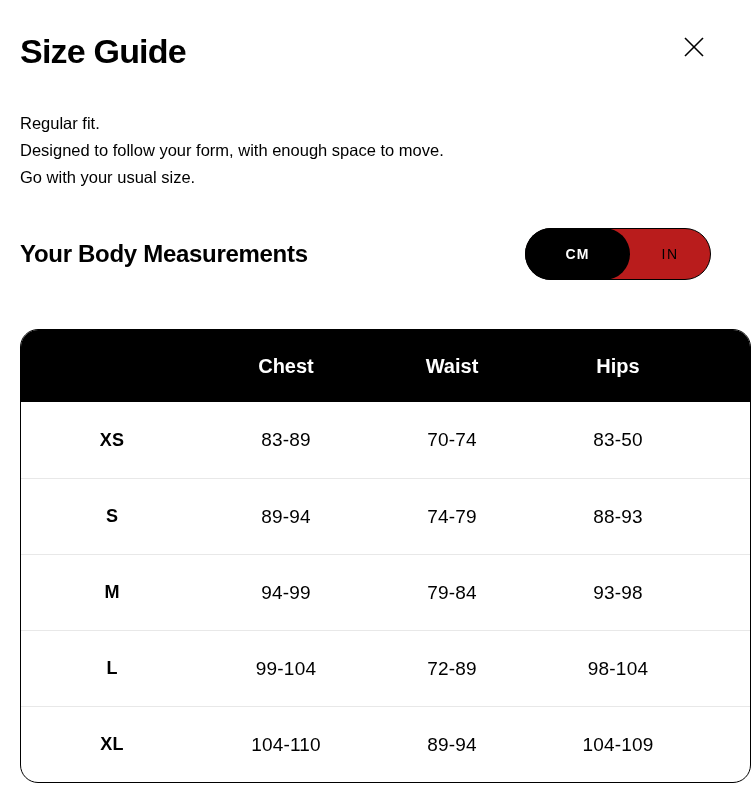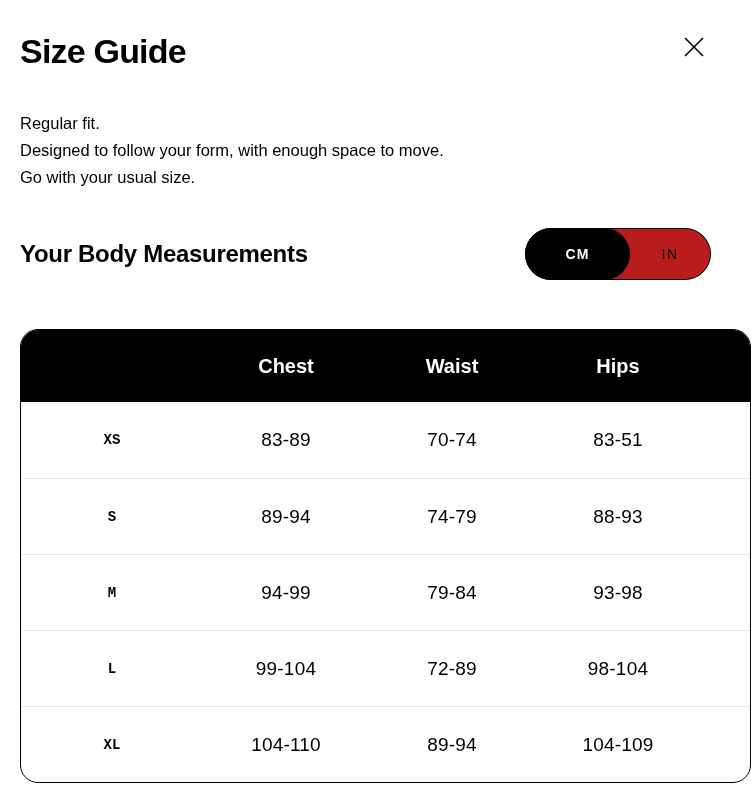--- a/index.html
+++ b/index.html
@@ -108,25 +108,24 @@
     text-align: center;
   }
   .trow {
     height: 76px;
     display: grid;
     grid-template-columns: 182px 166px 166px 166px;
     align-items: center;
   }
   .trow + .trow { border-top: 1px solid #e8e8e8; }
   .trow .size-cell {
-    font-size: 14px;
+    font-size: 18px;
     font-weight: bold;
     text-align: center;
     letter-spacing: 0.2px;
-    font-family: Liberation Mono, monospace;
   }
   .trow .val-cell {
     font-size: 19px;
     font-weight: normal;
     text-align: center;
     letter-spacing: 0.2px;
   }
 </style>
 </head>
 <body>
@@ -168,21 +167,21 @@
         <div class="cell"></div>
         <div class="cell">Chest</div>
         <div class="cell">Waist</div>
         <div class="cell">Hips</div>
       </div>
 
       <div class="trow">
         <div class="size-cell">XS</div>
         <div class="val-cell">83-89</div>
         <div class="val-cell">70-74</div>
-        <div class="val-cell">83-51</div>
+        <div class="val-cell">83-50</div>
       </div>
 
       <div class="trow">
         <div class="size-cell">S</div>
         <div class="val-cell">89-94</div>
         <div class="val-cell">74-79</div>
         <div class="val-cell">88-93</div>
       </div>
 
       <div class="trow">

